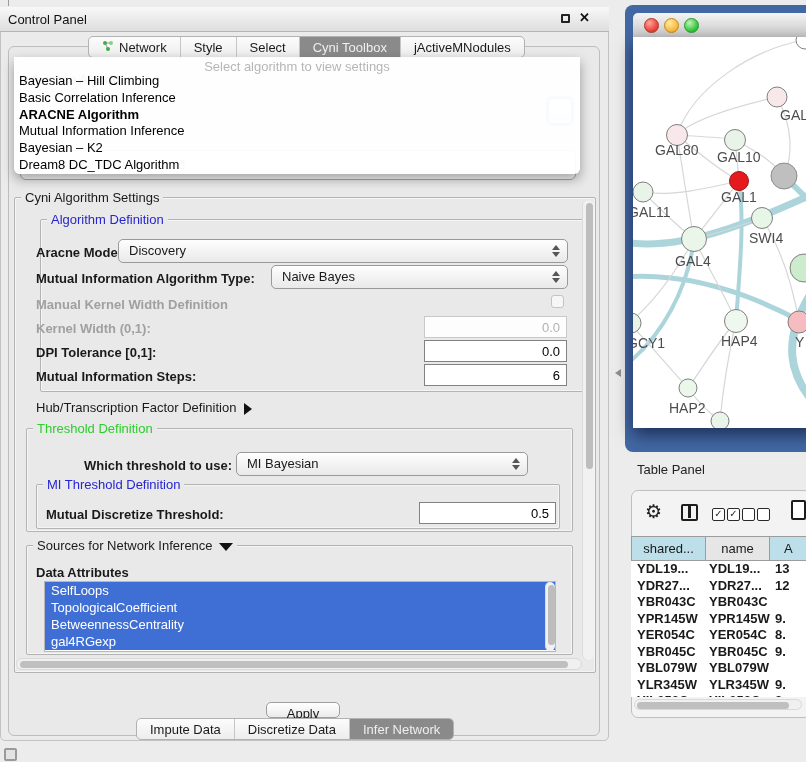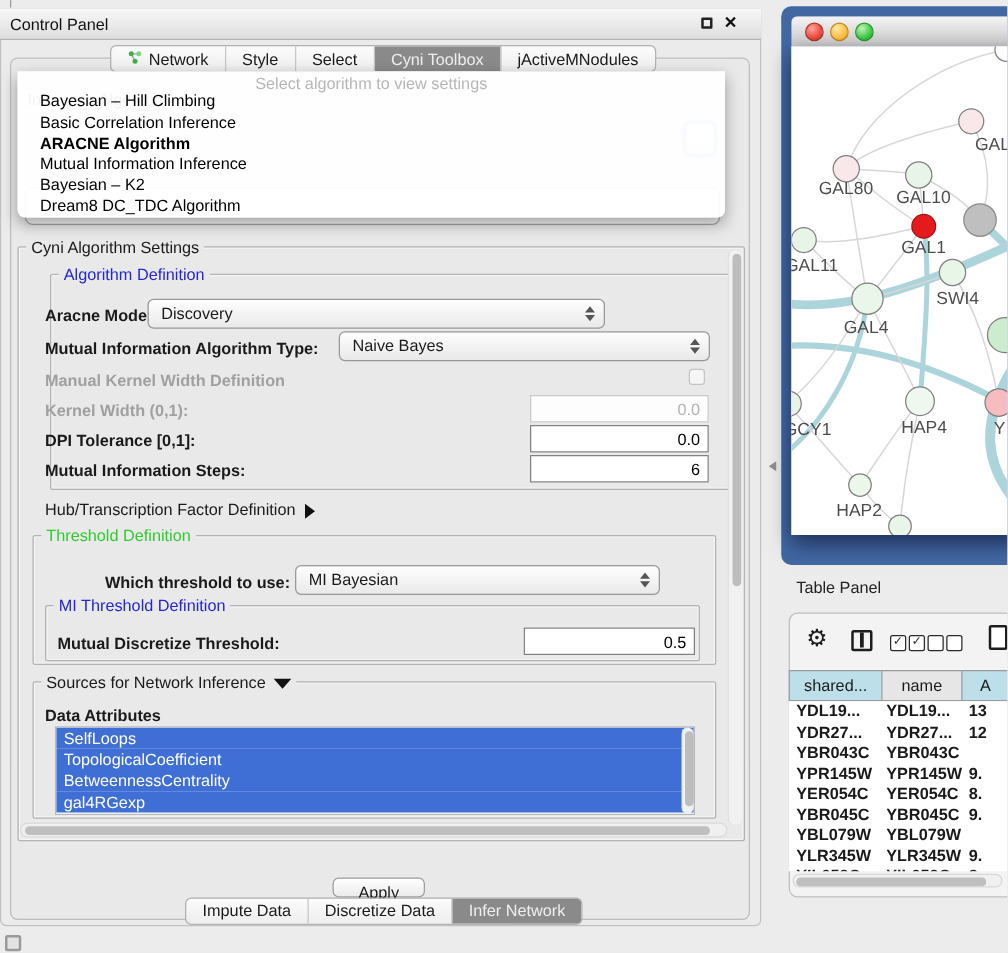--- a/index.html
+++ b/index.html
@@ -16,33 +16,33 @@
   .win-close{left:579px;top:10px;font-size:13px;font-weight:bold;color:#111;}
   .top-tick{left:8px;top:0;width:1px;height:6px;background:#9a9a9a;}
   .cp-body{left:8px;top:46px;width:592px;height:690px;background:#e9e9e9;border:1px solid #bdbdbd;border-radius:6px;}
   
   .tabstrip{display:flex;height:22px;border:1px solid #b2b2b2;border-radius:5px;overflow:hidden;
             background:linear-gradient(#fcfcfc,#ededed);font-size:13px;}
   .tab{padding:0 13px;line-height:21px;border-right:1px solid #c6c6c6;white-space:nowrap;display:flex;align-items:center;gap:5px;}
   .tab:last-child{border-right:none;}
   .tab.sel{background:#8a8a8a;color:#efefef;}
   .toptabs{left:88px;top:36px;}
-  .bottabs{left:148px;top:718px;align-items:flex-end;}
+  .bottabs{left:136px;top:718px;}
   
   .inf-label{left:22px;top:72px;font-size:13px;color:#333;}
   .focus-frag{left:546px;top:96px;width:28px;height:30px;border:3px solid #8fb4e8;border-radius:7px;
               background:linear-gradient(#fdfdfd,#e8e8e8);}
   .gal-combo{left:20px;top:150px;width:556px;height:30px;border:1px solid #a5a5a5;border-radius:6px;
              background:#f8f8f8;font-size:13px;color:#9b9b9b;line-height:28px;padding-left:12px;}
   
   .dd{left:14px;top:57px;width:566px;height:117px;background:rgba(255,255,255,0.94);
       border-radius:0 0 6px 6px;box-shadow:0 5px 12px rgba(0,0,0,0.35);}
   .dd-ph{position:absolute;left:0;top:2px;width:100%;text-align:center;font-size:13px;color:#b6b6b6;}
   .dd-items{position:absolute;left:0;top:16px;width:100%;}
-  .dd-item{height:16.8px;line-height:16.8px;font-size:13px;padding-left:18px;color:#000;}
+  .dd-item{height:16.8px;line-height:16.8px;font-size:13px;padding-left:5px;color:#000;}
   .dd-item.bold{font-weight:bold;}
   
   .grp{border:1px solid #b3b3b3;border-radius:2px;box-shadow:inset 0 0 0 1px rgba(255,255,255,.55);}
   .gtitle{position:absolute;top:-8px;left:6px;background:#e9e9e9;padding:0 4px;font-size:13px;white-space:nowrap;}
   .gtitle.blue{color:#2525d2;}
   .gtitle.green{color:#2ecc2e;}
   .lbl{font-size:13px;white-space:nowrap;}
   .lbl.b{font-weight:bold;}
   .lbl.dis{font-weight:bold;color:#a0a0a0;}
   .combo{height:24px;border:1px solid #999;border-radius:5px;background:linear-gradient(#fefefe,#e9e9e9);
@@ -141,21 +141,21 @@
   <div class="abs gal-combo">galFiltered.sif default node</div>
 
   <div class="abs grp" style="left:14px;top:197px;width:582px;height:476px;">
     <span class="gtitle">Cyni Algorithm Settings</span>
   </div>
 
   <div class="abs grp" style="left:26px;top:219px;width:547px;height:173px;margin-left:14px;">
     <span class="gtitle blue">Algorithm Definition</span>
   </div>
   <div class="abs lbl b" style="left:36px;top:245px;">Aracne Mode:</div>
-  <div class="abs combo" style="left:118px;top:239px;width:366px;">
+  <div class="abs combo" style="left:118px;top:239px;width:450px;">
     <span>Discovery</span>
     <span class="arrows">
         <div class="tri-u"></div>
         <div class="tri-d"></div>
       </span>
   </div>
   <div class="abs lbl b" style="left:36px;top:271px;">Mutual Information Algorithm Type:</div>
   <div class="abs combo" style="left:271px;top:265px;width:297px;">
     <span>Naive Bayes</span>
     <span class="arrows">

